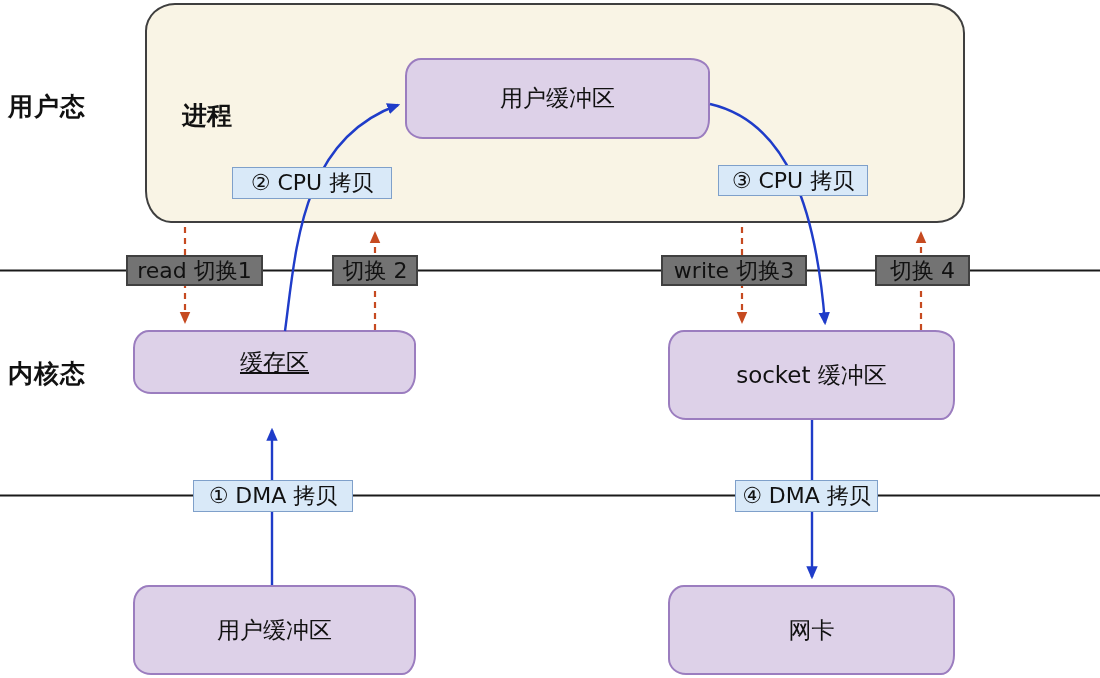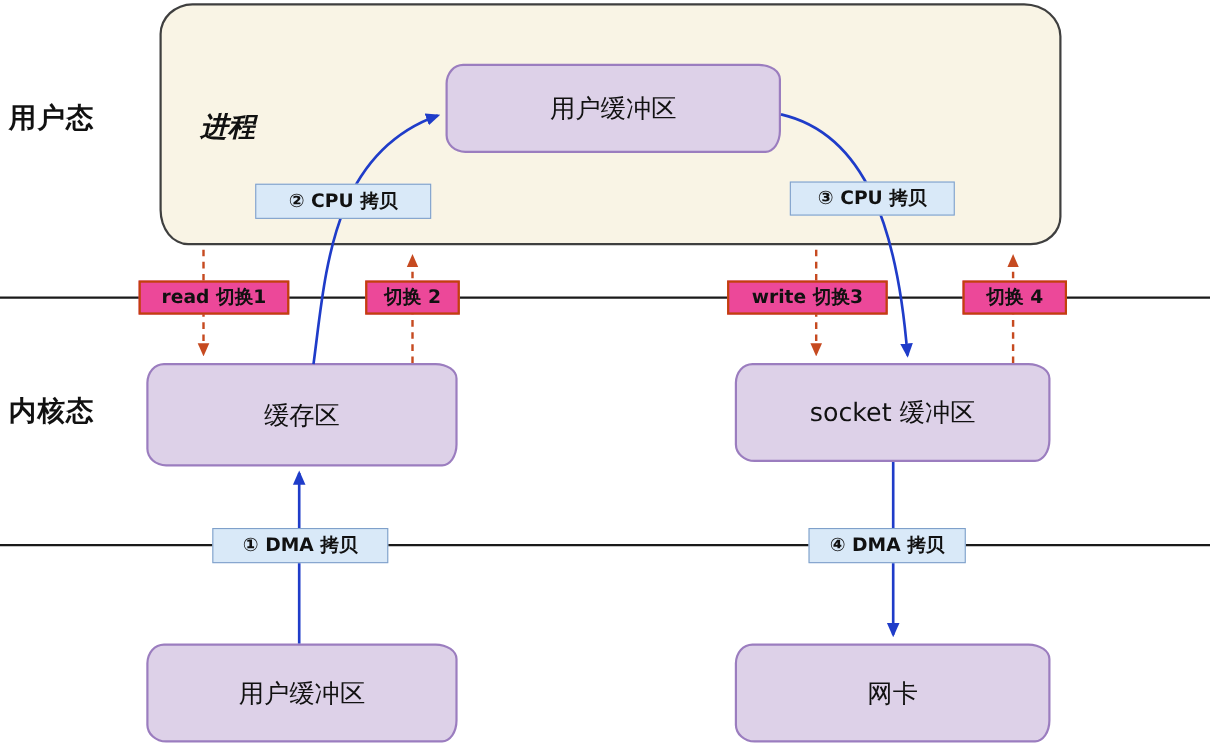--- a/index.html
+++ b/index.html
@@ -9,41 +9,40 @@
   }
   .side-label{position:absolute;font-weight:bold;font-size:25px;z-index:4;letter-spacing:1px;}
   .side-label.user{left:8px;top:90px;}
   .side-label.kernel{left:8px;top:357px;}
 
   .box{position:absolute;box-sizing:border-box;display:flex;align-items:center;justify-content:center;z-index:1;}
   .process{
     left:145px;top:3px;width:820px;height:220px;
     background:#f9f4e5;border:2.5px solid #3f3f3f;
     border-radius:30px 34px 28px 26px / 28px 30px 26px 32px;
-    font-style:italic;
   }
   .process-label{position:absolute;left:35px;top:94px;font-size:25px;font-weight:bold;}
   .purple{
     background:#ddd1e8;border:2px solid #9b7dbf;font-size:23px;font-weight:500;
     border-radius:16px 20px 14px 18px / 18px 14px 20px 16px;
   }
   .user-buffer{left:405px;top:58px;width:305px;height:81px;z-index:1;}
-  .kernel-buffer{left:133px;top:330px;width:283px;height:94px;}
+  .kernel-buffer{left:133px;top:330px;width:283px;height:64px;text-decoration:underline;}
   .socket-buffer{left:668px;top:330px;width:287px;height:90px;}
   .disk-file{left:133px;top:585px;width:283px;height:90px;}
   .nic{left:668px;top:585px;width:287px;height:90px;}
 
   svg.arrows{position:absolute;left:0;top:0;z-index:2;pointer-events:none;}
 
   .chip{
     position:absolute;box-sizing:border-box;display:flex;align-items:center;justify-content:center;
-    font-size:17px;z-index:3;white-space:nowrap;line-height:1;font-weight:bold;
+    font-size:22px;z-index:3;white-space:nowrap;line-height:1;
   }
   .chip.copy{background:#d9e9f8;border:1.5px solid #7fa0ca;}
-  .chip.switch{background:#ec4899;border:2px solid #c2410c;}
+  .chip.switch{background:#737373;border:2px solid #404040;}
   .chip-cpu2{left:232px;top:167px;width:160px;height:32px;}
   .chip-cpu3{left:718px;top:165px;width:150px;height:31px;}
   .chip-dma1{left:193px;top:480px;width:160px;height:32px;}
   .chip-dma4{left:735px;top:480px;width:143px;height:32px;}
   .chip-sw1{left:126px;top:255px;width:137px;height:31px;}
   .chip-sw2{left:332px;top:255px;width:86px;height:31px;}
   .chip-sw3{left:661px;top:255px;width:146px;height:31px;}
   .chip-sw4{left:875px;top:255px;width:95px;height:31px;}
 </style>
 </head>

